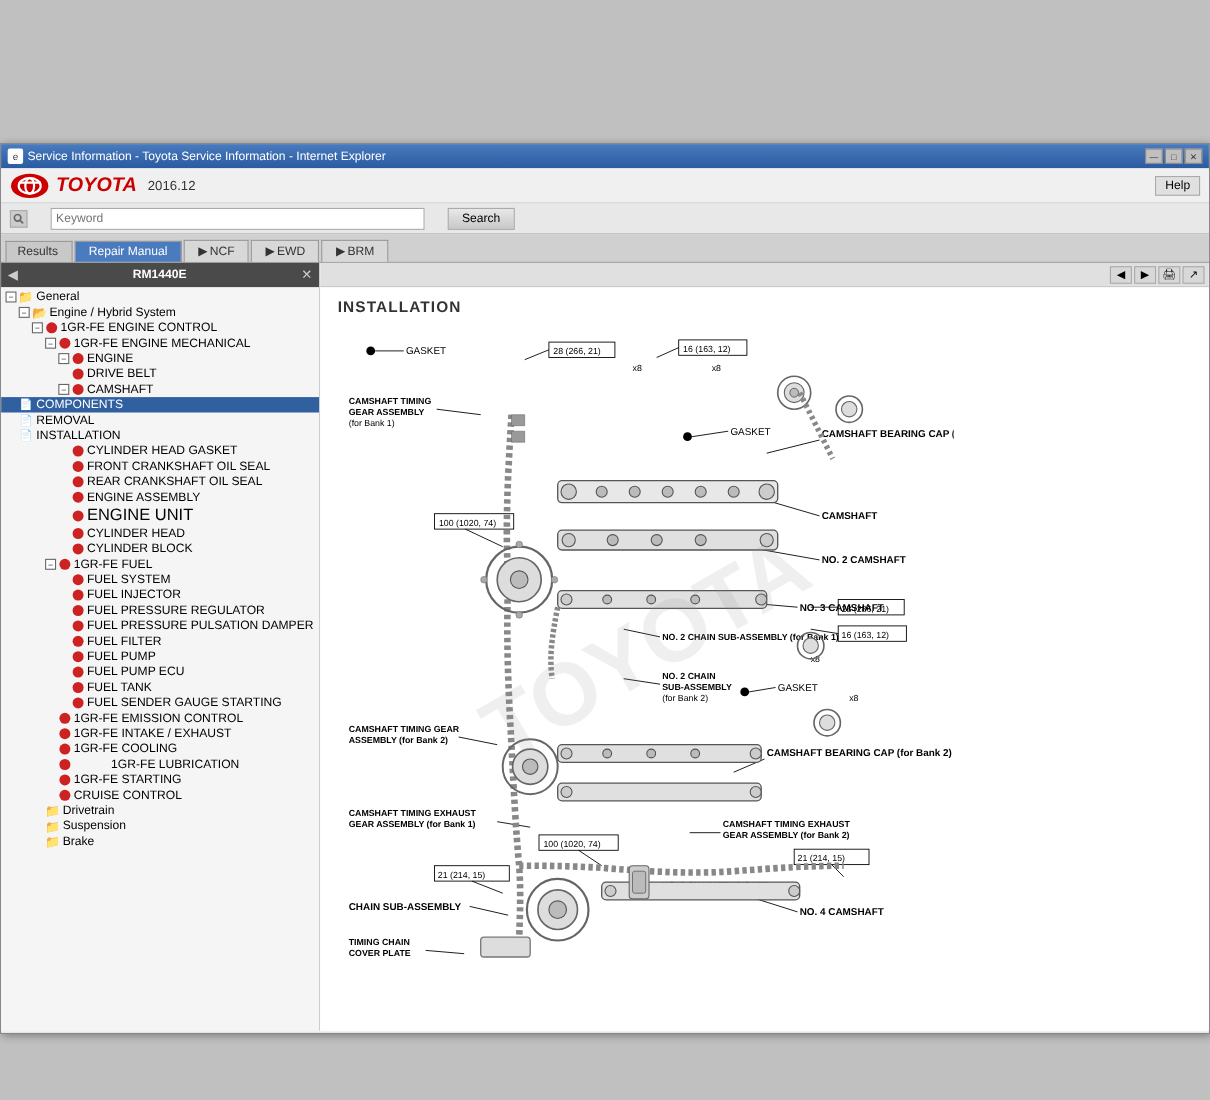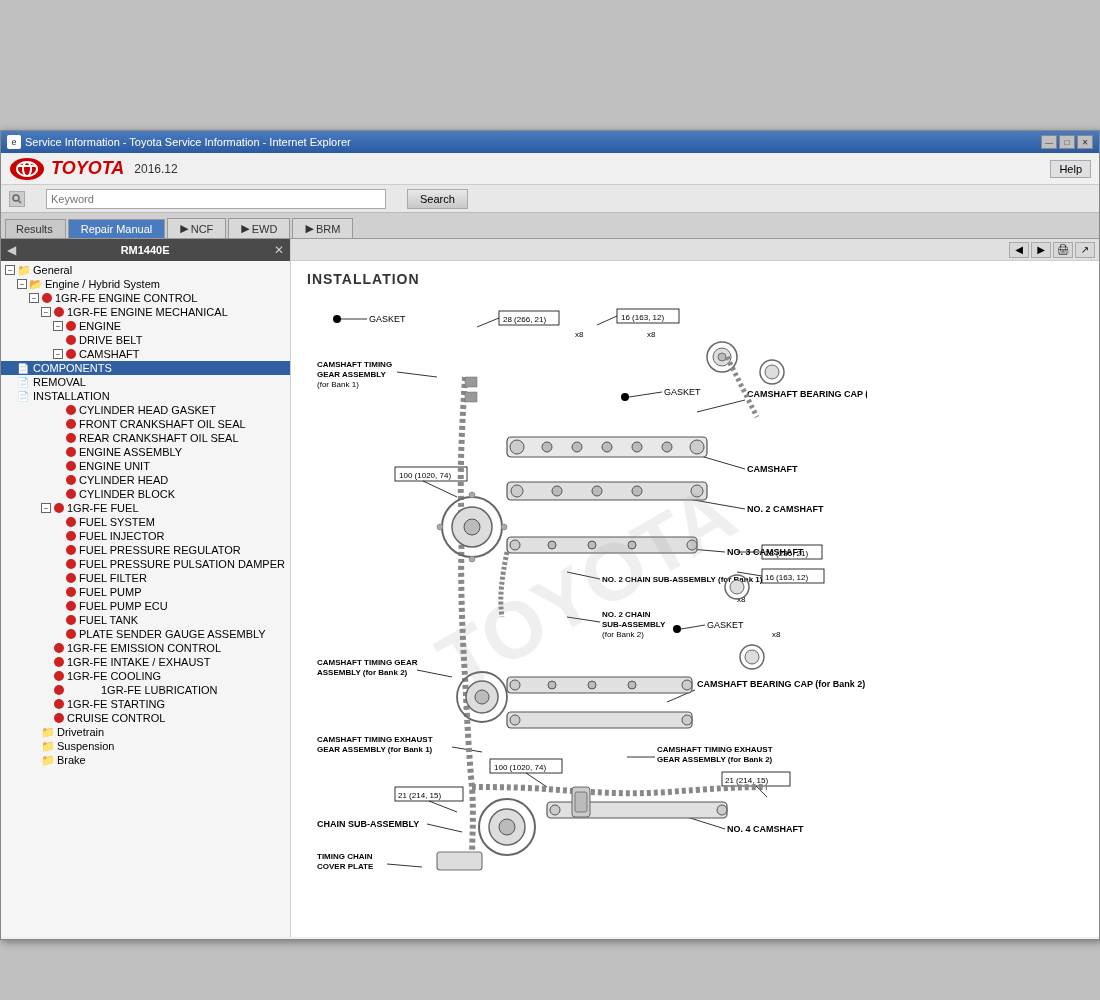--- a/index.html
+++ b/index.html
@@ -225,21 +225,21 @@
             <span style="font-size:11px;">REAR CRANKSHAFT OIL SEAL</span>
           </div>
           <div class="tree-item tree-indent-4">
             <span style="width:13px;display:inline-block;"></span>
             <span class="red-dot"></span>
             <span style="font-size:11px;">ENGINE ASSEMBLY</span>
           </div>
           <div class="tree-item tree-indent-4">
             <span style="width:13px;display:inline-block;"></span>
             <span class="red-dot"></span>
-            <span style="font-size:11px;">ENGINE UNIT</span>
+            <span style="font-size:15px;">ENGINE UNIT</span>
           </div>
           <div class="tree-item tree-indent-4">
             <span style="width:13px;display:inline-block;"></span>
             <span class="red-dot"></span>
             <span style="font-size:11px;">CYLINDER HEAD</span>
           </div>
           <div class="tree-item tree-indent-4">
             <span style="width:13px;display:inline-block;"></span>
             <span class="red-dot"></span>
             <span style="font-size:11px;">CYLINDER BLOCK</span>
@@ -285,21 +285,21 @@
             <span style="font-size:11px;">FUEL PUMP ECU</span>
           </div>
           <div class="tree-item tree-indent-4">
             <span style="width:13px;display:inline-block;"></span>
             <span class="red-dot"></span>
             <span style="font-size:11px;">FUEL TANK</span>
           </div>
           <div class="tree-item tree-indent-4">
             <span style="width:13px;display:inline-block;"></span>
             <span class="red-dot"></span>
-            <span style="font-size:11px;">PLATE SENDER GAUGE ASSEMBLY</span>
+            <span style="font-size:11px;">FUEL SENDER GAUGE STARTING</span>
           </div>
           <div class="tree-item tree-indent-3">
             <span style="width:13px;display:inline-block;"></span>
             <span class="red-dot"></span>
             <span style="font-size:11px;">1GR-FE EMISSION CONTROL</span>
           </div>
           <div class="tree-item tree-indent-3">
             <span style="width:13px;display:inline-block;"></span>
             <span class="red-dot"></span>
             <span style="font-size:11px;">1GR-FE INTAKE / EXHAUST</span>

